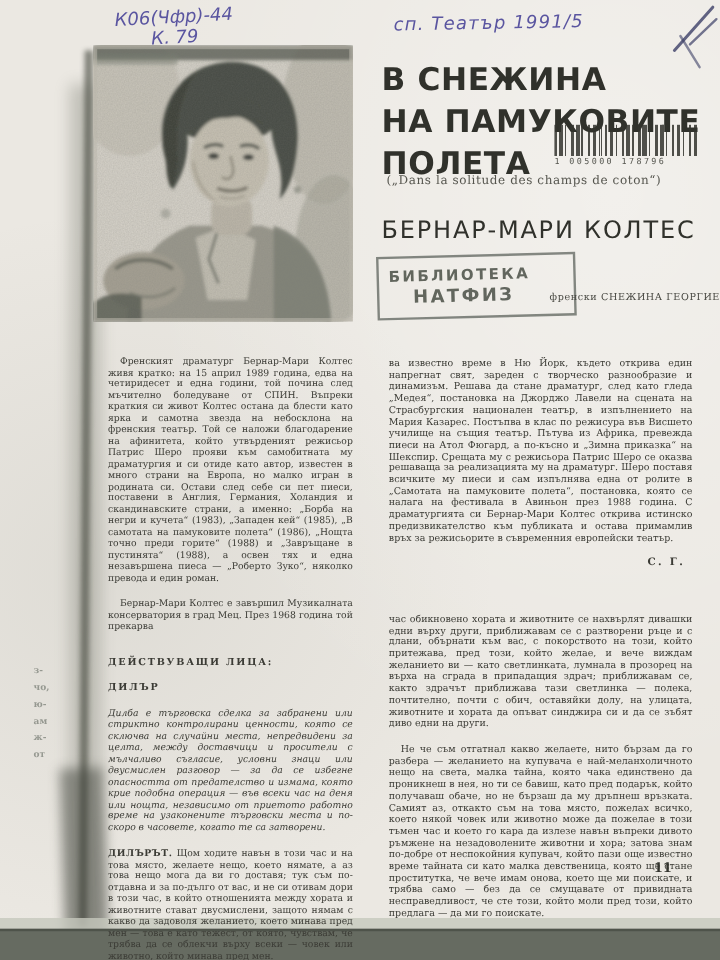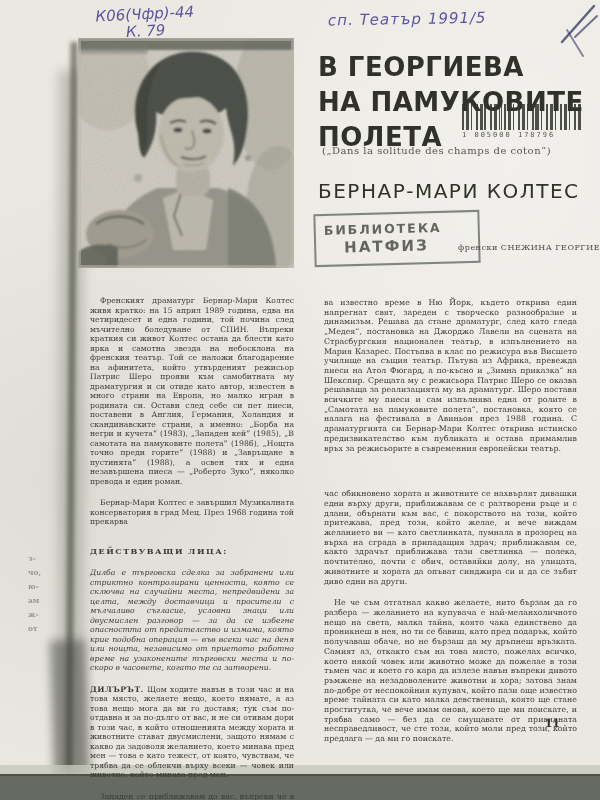--- a/index.html
+++ b/index.html
@@ -134,21 +134,21 @@
       <path d="M30 206 C44 212 58 210 68 202" stroke="#6d7066" stroke-width="2" fill="none" opacity=".7"></path>
       <path d="M0 214 C10 206 26 204 40 210 L40 230 L0 230 Z" fill="#5c5f55" opacity=".9"></path>
       <circle cx="170" cy="120" r="3" fill="#6a6d62" opacity=".5"></circle>
       <circle cx="60" cy="140" r="4" fill="#8d9085" opacity=".5"></circle>
     </g>
     <rect width="216" height="230" filter="url(#grain)" opacity=".45"></rect>
     <rect x="0" y="0" width="216" height="230" fill="none" stroke="#b9b6ac" stroke-width="6" opacity=".55"></rect>
   </svg>
 
   <div class="title">
-    <span>В ГЕОРГИЕВА</span>
+    <span>В СНЕЖИНА</span>
     <span>НА ПАМУКОВИТЕ</span>
     <span>ПОЛЕТА</span>
   </div>
 
   <div class="barcode-wrap">
     <div class="barcode"></div>
     <div class="barcode-num">1 005000 178796</div>
   </div>
 
   <div class="subtitle-fr">(„Dans la solitude des champs de coton“)</div>
@@ -158,26 +158,28 @@
     <div class="l1">БИБЛИОТЕКА</div>
     <div class="l2">НАТФИЗ</div>
   </div>
 
   <div class="translator">френски СНЕЖИНА ГЕОРГИЕВА</div>
 
   <div class="col col-left">
     <p class="indent">Френският драматург Бернар-Мари Колтес живя кратко: на 15 април 1989 година, едва на четиридесет и една години, той почина след мъчително боледуване от СПИН. Въпреки краткия си живот Колтес остана да блести като ярка и самотна звезда на небосклона на френския театър. Той се наложи благодарение на афинитета, който утвърденият режисьор Патрис Шеро прояви към самобитната му драматургия и си отиде като автор, известен в много страни на Европа, но малко игран в родината си. Остави след себе си пет пиеси, поставени в Англия, Германия, Холандия и скандинавските страни, а именно: „Борба на негри и кучета“ (1983), „Западен кей“ (1985), „В самотата на памуковите полета“ (1986), „Нощта точно преди горите“ (1988) и „Завръщане в пустинята“ (1988), а освен тях и една незавършена пиеса — „Роберто Зуко“, няколко превода и един роман.</p>
     <p class="indent">Бернар-Мари Колтес е завършил Музикалната консерватория в град Мец. През 1968 година той прекарва</p>
     <p class="cast-heading">ДЕЙСТВУВАЩИ ЛИЦА:</p>
+    <p class="role">ДИЛЪР</p>
     <p class="definition">Дилба е търговска сделка за забранени или стриктно контролирани ценности, която се сключва на случайни места, непредвидени за целта, между доставчици и просители с мълчаливо съгласие, условни знаци или двусмислен разговор — за да се избегне опасността от предателство и измама, която крие подобна операция — във всеки час на деня или нощта, независимо от приетото работно време на узаконените търговски места и по-скоро в часовете, когато те са затворени.</p>
     <p class="dealer"><b>ДИЛЪРЪТ.</b><span> Щом ходите навън в този час и на това място, желаете нещо, което нямате, а аз това нещо мога да ви го доставя; тук съм по-отдавна и за по-дълго от вас, и не си отивам дори в този час, в който отношенията между хората и животните стават двусмислени, защото нямам с какво да задоволя желанието, което минава пред мен — това е като тежест, от която, чувствам, че трябва да се облекчи върху всеки — човек или животно, който минава пред мен.</span></p>
     <p class="closing indent">Западен се приближавам до вас, въпреки че в този</p>
   </div>
 
   <div class="col col-right">
     <p>ва известно време в Ню Йорк, където открива един напрегнат свят, зареден с творческо разнообразие и динамизъм. Решава да стане драматург, след като гледа „Медея“, постановка на Джорджо Лавели на сцената на Страсбургския национален театър, в изпълнението на Мария Казарес. Постъпва в клас по режисура във Висшето училище на същия театър. Пътува из Африка, превежда пиеси на Атол Фюгард, а по-късно и „Зимна приказка“ на Шекспир. Срещата му с режисьора Патрис Шеро се оказва решаваща за реализацията му на драматург. Шеро поставя всичките му пиеси и сам изпълнява една от ролите в „Самотата на памуковите полета“, постановка, която се налага на фестивала в Авиньон през 1988 година. С драматургията си Бернар-Мари Колтес открива истинско предизвикателство към публиката и остава примамлив връх за режисьорите в съвременния европейски театър.</p>
+    <p class="signature">С. Г.</p>
     <p class="monologue-1">час обикновено хората и животните се нахвърлят дивашки едни върху други, приближавам се с разтворени ръце и с длани, обърнати към вас, с покорството на този, който притежава, пред този, който желае, и вече виждам желанието ви — като светлинката, лумнала в прозорец на върха на сграда в припадащия здрач; приближавам се, както здрачът приближава тази светлинка — полека, почтително, почти с обич, оставяйки долу, на улицата, животните и хората да опъват синджира си и да се зъбят диво едни на други.</p>
     <p class="indent">Не че съм отгатнал какво желаете, нито бързам да го разбера — желанието на купувача е най-меланхоличното нещо на света, малка тайна, която чака единствено да проникнеш в нея, но ти се бавиш, като пред подарък, който получаваш обаче, но не бързаш да му дръпнеш връзката. Самият аз, откакто съм на това място, пожелах всичко, което някой човек или животно може да пожелае в този тъмен час и което го кара да излезе навън въпреки дивото ръмжене на незадоволените животни и хора; затова знам по-добре от неспокойния купувач, който пази още известно време тайната си като малка девственица, която ще стане проститутка, че вече имам онова, което ще ми поискате, и трябва само — без да се смущавате от привидната несправедливост, че сте този, който моли пред този, който предлага — да ми го поискате.</p>
   </div>
 
   <div class="page-number">11</div>
 
 </div>
 
 </body></html>

